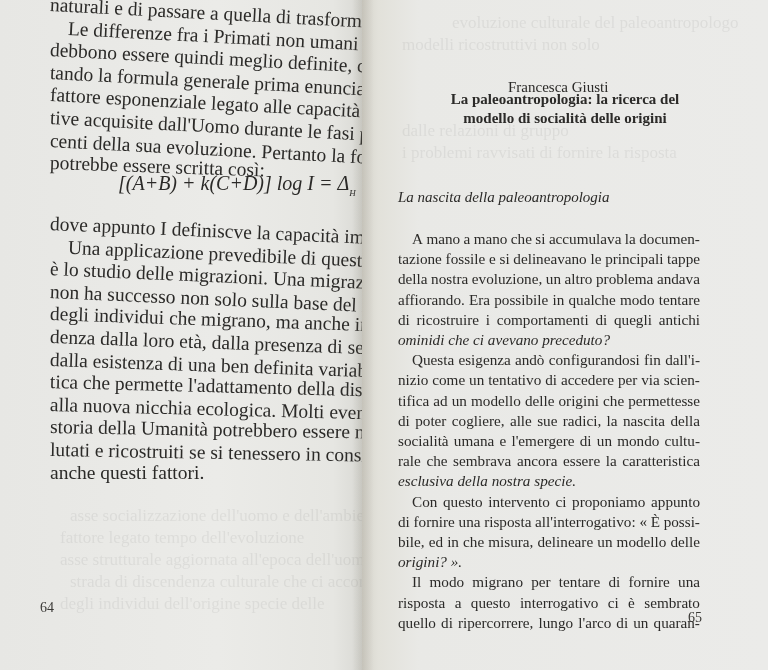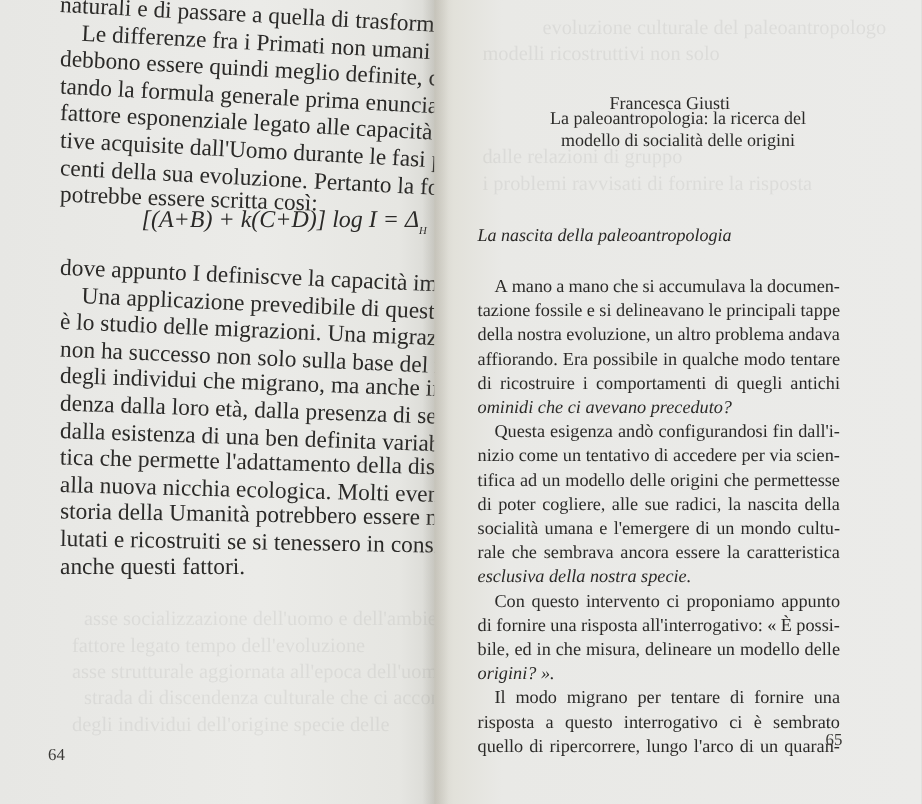--- a/index.html
+++ b/index.html
@@ -98,21 +98,21 @@
       font-size: 15px;
       white-space: nowrap;
       margin-top: 24px;
     }
     .chapter-title {
       position: absolute;
       left: 440px;
       top: 90px;
       width: 250px;
       font-size: 15px;
-      font-weight: normal;
+      font-weight: bold;
       line-height: 19px;
       text-align: center;
     }
     .section-title {
       position: absolute;
       left: 398px;
       top: 189px;
       font-size: 15px;
       font-style: italic;
       white-space: nowrap;
@@ -168,21 +168,21 @@
       <span class="line" style="transform: rotate(2deg); transform-origin: left;">degli individui che migrano, ma anche in dipen-</span>
       <span class="line" style="transform: rotate(2deg); transform-origin: left;">denza dalla loro età, dalla presenza di sessi diversi,</span>
       <span class="line" style="transform: rotate(2deg); transform-origin: left;">dalla esistenza di una ben definita variabilità gene-</span>
       <span class="line" style="transform: rotate(1.5deg); transform-origin: left;">tica che permette l'adattamento della discendenza</span>
       <span class="line" style="transform: rotate(1.5deg); transform-origin: left;">alla nuova nicchia ecologica. Molti eventi della</span>
       <span class="line" style="transform: rotate(1deg); transform-origin: left;">storia della Umanità potrebbero essere meglio va-</span>
       <span class="line" style="transform: rotate(1deg); transform-origin: left;">lutati e ricostruiti se si tenessero in considerazione</span>
       <span class="line">anche questi fattori.</span>
     </div>
 
-    <div class="page-num" style="left:40px; top:622px;">64</div>
+    <div class="page-num" style="left:40px; top:600px;">64</div>
   </div>
 
   <div class="page page-right">
     <div class="ghost" style="left:90px; top:12px;">evoluzione culturale del paleoantropologo</div>
     <div class="ghost" style="left:40px; top:34px;">modelli ricostruttivi non solo</div>
     <div class="ghost" style="left:40px; top:120px;">dalle relazioni di gruppo</div>
     <div class="ghost" style="left:40px; top:142px;">i problemi ravvisati di fornire la risposta</div>
   </div>
 
   <div class="gutter-shadow"></div>

